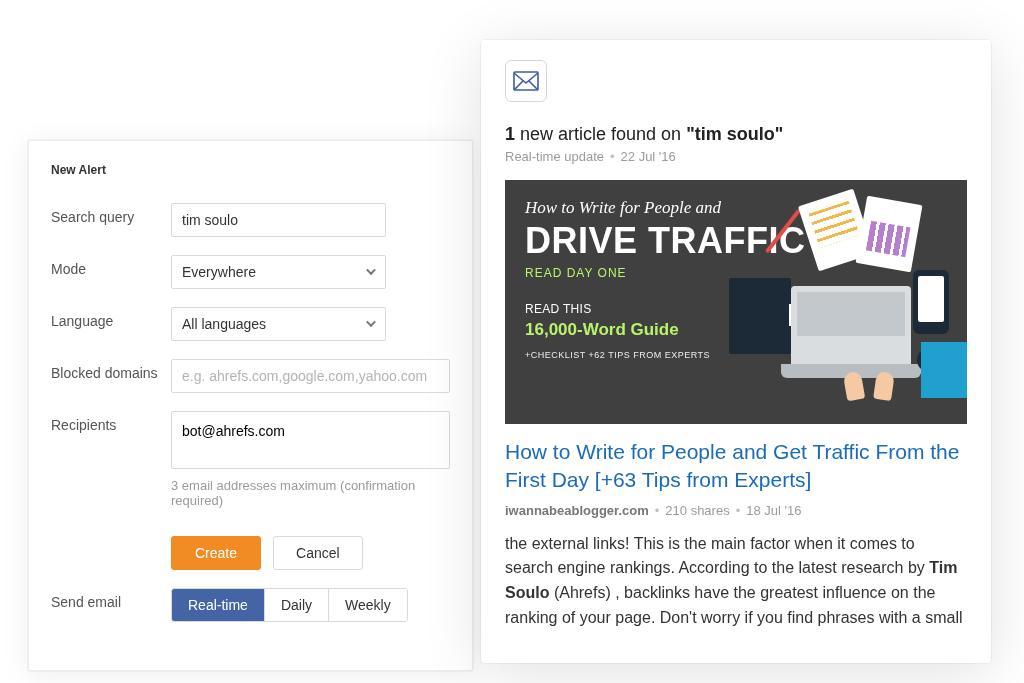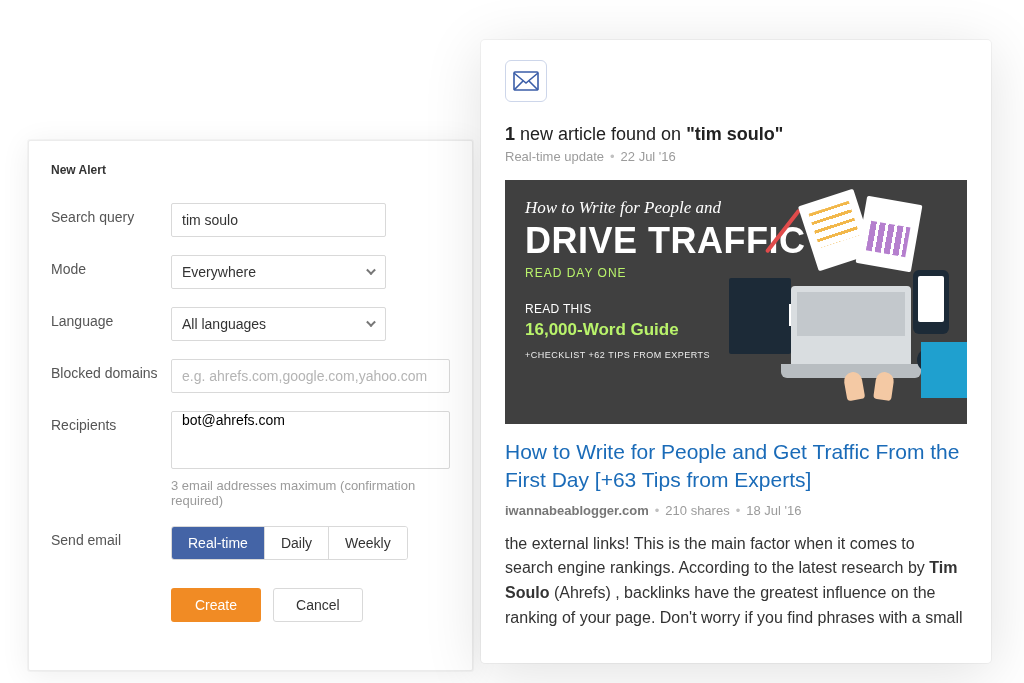--- a/index.html
+++ b/index.html
@@ -42,21 +42,21 @@
     pointer-events:none;
   }
   .select-wrap .chev::before,.select-wrap .chev::after{
     content:""; position:absolute; width:7px; height:1.5px; background:#777; top:5px;
   }
   .select-wrap .chev::before{ transform:rotate(45deg); left:0; }
   .select-wrap .chev::after{ transform:rotate(-45deg); right:0; }
 
   input.wide, textarea.wide {
     width:100%; border:1px solid var(--border); border-radius:2px;
-    font-size:14px; padding:0 10px; font-family:inherit;
+    font-size:14px; padding:11px 10px; font-family:inherit;
   }
   input.wide { height:34px; }
   textarea.wide { height:58px; resize:none; }
   .hint { color:var(--text-muted); font-size:13px; margin-top:6px; }
 
   .seg { display:inline-flex; border:1px solid var(--border); border-radius:3px; overflow:hidden; height:34px; }
   .seg button {
     border:none; background:#fff; color:#333; font-size:14px; padding:0 16px; cursor:pointer;
   }
   .seg button + button { border-left:1px solid var(--border); }
@@ -179,35 +179,35 @@
 
     <div class="row">
       <label class="lbl">Recipients</label>
       <div class="ctrl">
         <textarea class="wide" style="">bot@ahrefs.com</textarea>
         <div class="hint">3 email addresses maximum (confirmation required)</div>
       </div>
     </div>
 
     <div class="row">
+      <label class="lbl"></label>
+      <div class="ctrl actions">
+        <button class="primary">Create</button>
+        <button class="secondary">Cancel</button>
+      </div>
+    </div>
+
+    <div class="row">
       <label class="lbl">Send email</label>
       <div class="ctrl">
         <span class="seg">
           <button class="active">Real-time</button>
           <button>Daily</button>
           <button>Weekly</button>
         </span>
-      </div>
-    </div>
-
-    <div class="row">
-      <label class="lbl"></label>
-      <div class="ctrl actions">
-        <button class="primary">Create</button>
-        <button class="secondary">Cancel</button>
       </div>
     </div>
   </div>
 
   <div class="preview-card">
     <div class="mail-icon">
       <svg width="26" height="20" viewBox="0 0 26 20" fill="none" stroke="#3b5ea8" stroke-width="1.6">
         <rect x="1" y="1" width="24" height="18" rx="1"></rect>
         <path d="M1 2 L13 12 L25 2"></path>
         <path d="M1 19 L10 10 M25 19 L16 10"></path>

